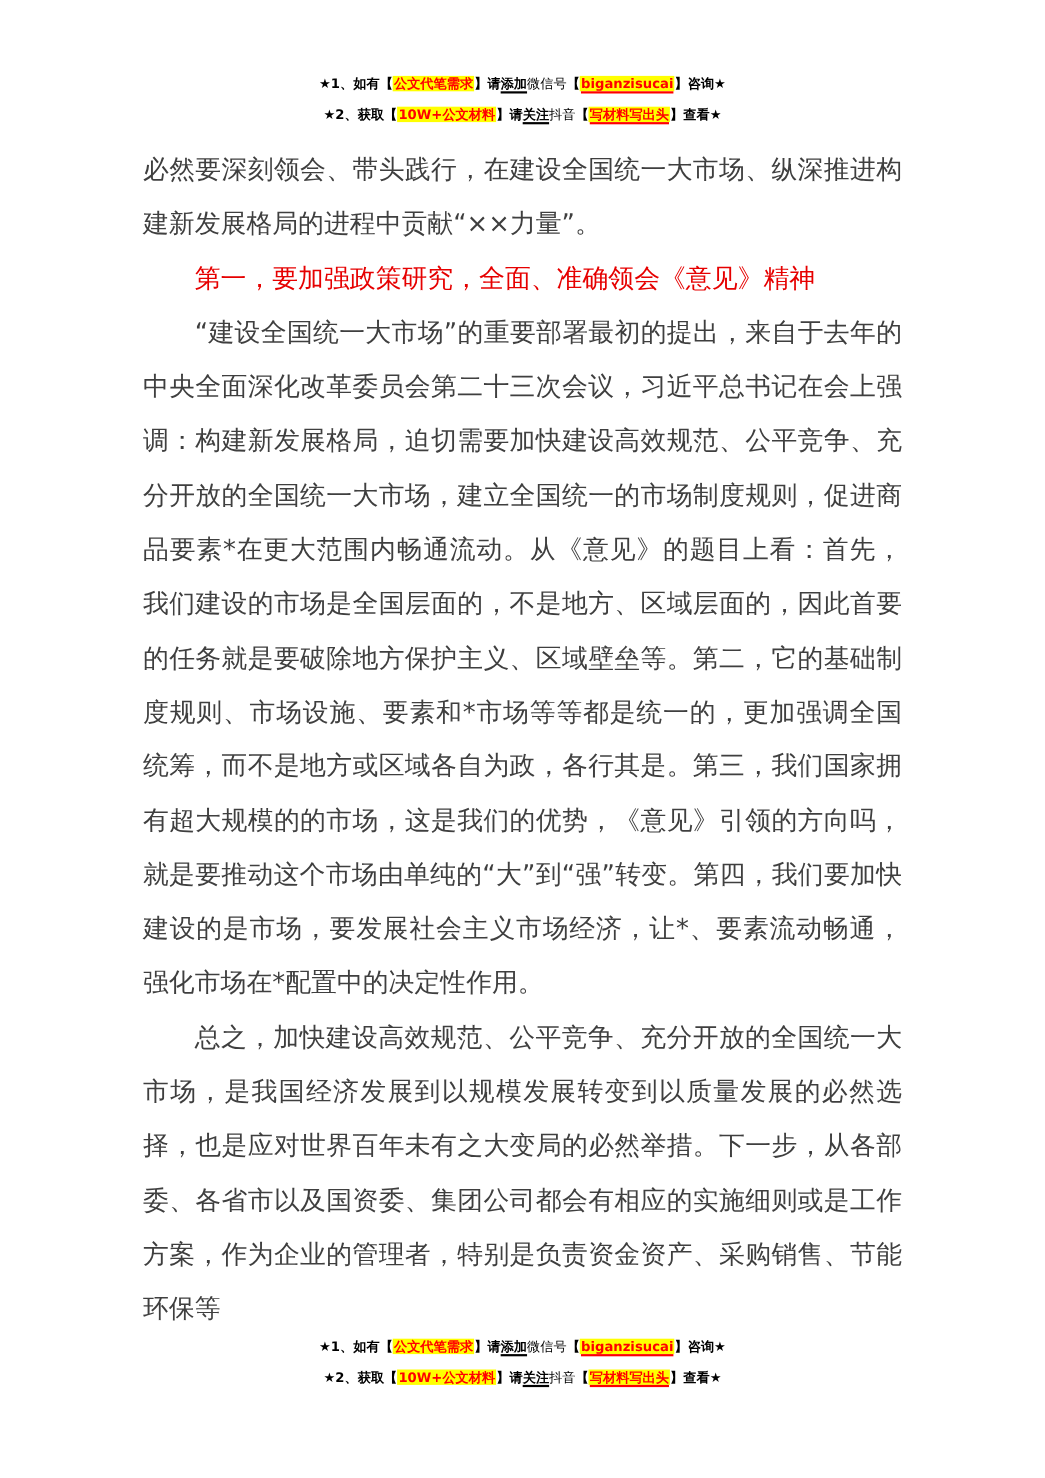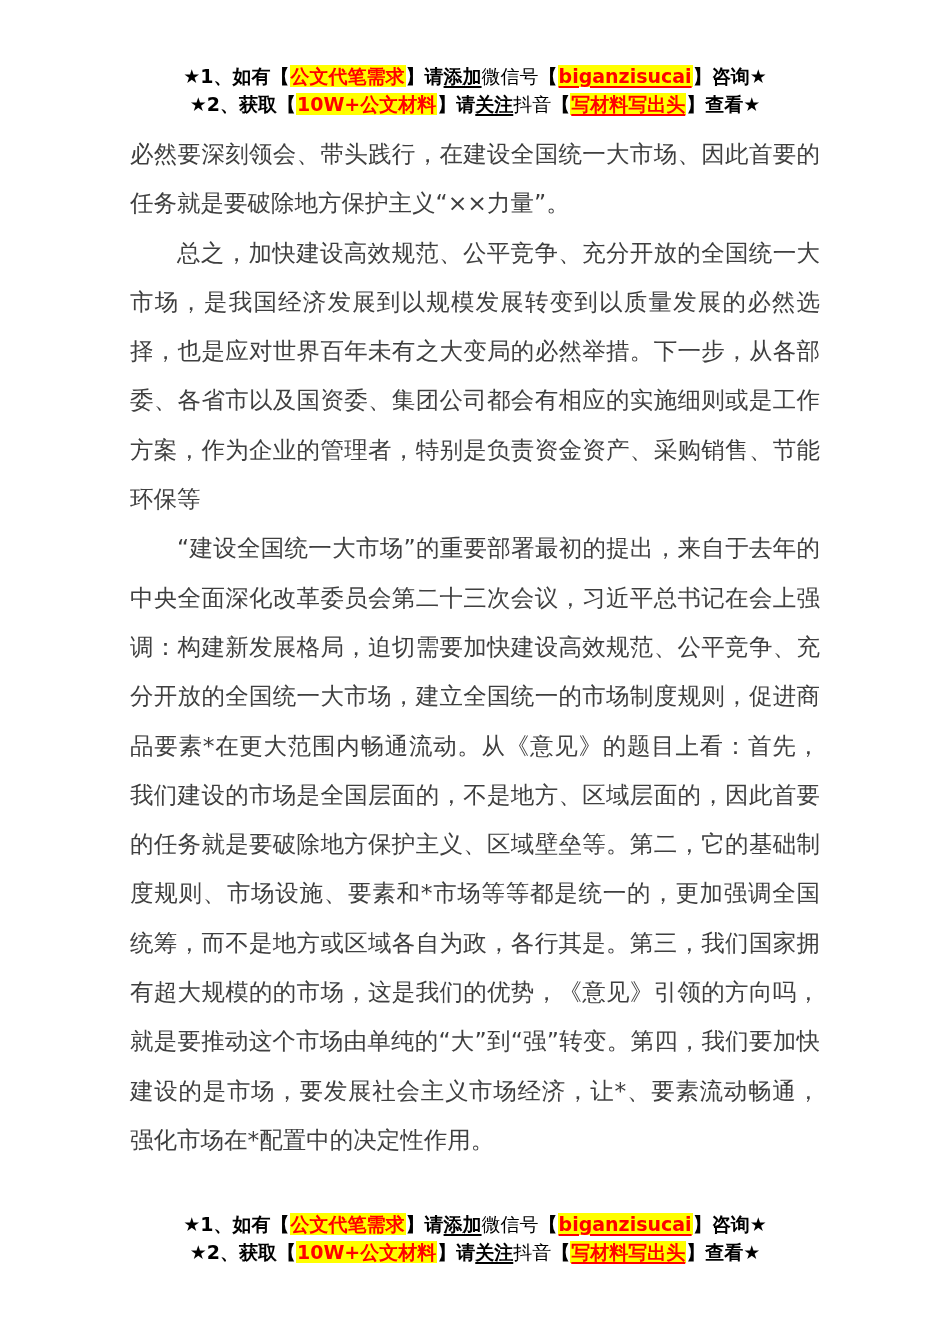--- a/index.html
+++ b/index.html
@@ -2,21 +2,21 @@
 <html lang="zh"><head>
 <meta charset="utf-8">
 <style>
   html,body{margin:0;padding:0;background:#ffffff;}
   .page{
     width:950px;height:1344px;background:#ffffff;position:relative;overflow:hidden;
     font-family:"DejaVu Sans","Liberation Sans",sans-serif;
   }
   
   .banner{
-    text-align:center;font-size:19px;line-height:28px;color:#000;
+    text-align:center;font-size:12px;line-height:28px;color:#000;
     font-weight:700;white-space:nowrap;
   }
   .banner-top{padding-top:62px;}
   .banner-bottom{position:absolute;left:0;right:0;top:1210px;}
   .seg-bold{font-weight:700;color:#000;}
   .seg-regular{font-weight:400;color:#000;}
   .seg-bold-underline{font-weight:700;color:#000;text-decoration:underline;text-underline-offset:3px;text-decoration-thickness:2px;}
   .seg-highlight{font-weight:700;color:#ff0000;background:#ffff00;padding:0 1px;}
   .seg-highlight-underline{font-weight:700;color:#ff0000;background:#ffff00;padding:0 1px;text-decoration:underline;text-underline-offset:3px;text-decoration-thickness:2px;}
   
@@ -33,23 +33,24 @@
 <body>
 
 <div class="page">
 
   <div class="banner banner-top">
     <div class="banner-line"><span class="seg-bold">★1、如有【</span><span class="seg-highlight">公文代笔需求</span><span class="seg-bold">】请</span><span class="seg-bold-underline">添加</span><span class="seg-regular">微信号</span><span class="seg-bold">【</span><span class="seg-highlight-underline">biganzisucai</span><span class="seg-bold">】咨询★</span></div>
     <div class="banner-line"><span class="seg-bold">★2、获取【</span><span class="seg-highlight">10W+公文材料</span><span class="seg-bold">】请</span><span class="seg-bold-underline">关注</span><span class="seg-regular">抖音</span><span class="seg-bold">【</span><span class="seg-highlight-underline">写材料写出头</span><span class="seg-bold">】查看★</span></div>
   </div>
 
   <div class="doc-body">
-    <p>必然要深刻领会、带头践行，在建设全国统一大市场、因此首要的任务就是要破除地方保护主义“××力量”。</p>
+    <p>必然要深刻领会、带头践行，在建设全国统一大市场、纵深推进构建新发展格局的进程中贡献“××力量”。</p>
+    <p class="indent heading">第一，要加强政策研究，全面、准确领会《意见》精神</p>
+    <p class="indent">“建设全国统一大市场”的重要部署最初的提出，来自于去年的中央全面深化改革委员会第二十三次会议，习近平总书记在会上强调：构建新发展格局，迫切需要加快建设高效规范、公平竞争、充分开放的全国统一大市场，建立全国统一的市场制度规则，促进商品要素*在更大范围内畅通流动。从《意见》的题目上看：首先，我们建设的市场是全国层面的，不是地方、区域层面的，因此首要的任务就是要破除地方保护主义、区域壁垒等。第二，它的基础制度规则、市场设施、要素和*市场等等都是统一的，更加强调全国统筹，而不是地方或区域各自为政，各行其是。第三，我们国家拥有超大规模的的市场，这是我们的优势，《意见》引领的方向吗，就是要推动这个市场由单纯的“大”到“强”转变。第四，我们要加快建设的是市场，要发展社会主义市场经济，让*、要素流动畅通，强化市场在*配置中的决定性作用。</p>
     <p class="indent">总之，加快建设高效规范、公平竞争、充分开放的全国统一大市场，是我国经济发展到以规模发展转变到以质量发展的必然选择，也是应对世界百年未有之大变局的必然举措。下一步，从各部委、各省市以及国资委、集团公司都会有相应的实施细则或是工作方案，作为企业的管理者，特别是负责资金资产、采购销售、节能环保等</p>
-    <p class="indent">“建设全国统一大市场”的重要部署最初的提出，来自于去年的中央全面深化改革委员会第二十三次会议，习近平总书记在会上强调：构建新发展格局，迫切需要加快建设高效规范、公平竞争、充分开放的全国统一大市场，建立全国统一的市场制度规则，促进商品要素*在更大范围内畅通流动。从《意见》的题目上看：首先，我们建设的市场是全国层面的，不是地方、区域层面的，因此首要的任务就是要破除地方保护主义、区域壁垒等。第二，它的基础制度规则、市场设施、要素和*市场等等都是统一的，更加强调全国统筹，而不是地方或区域各自为政，各行其是。第三，我们国家拥有超大规模的的市场，这是我们的优势，《意见》引领的方向吗，就是要推动这个市场由单纯的“大”到“强”转变。第四，我们要加快建设的是市场，要发展社会主义市场经济，让*、要素流动畅通，强化市场在*配置中的决定性作用。</p>
   </div>
 
   <div class="banner banner-bottom">
     <div class="banner-line"><span class="seg-bold">★1、如有【</span><span class="seg-highlight">公文代笔需求</span><span class="seg-bold">】请</span><span class="seg-bold-underline">添加</span><span class="seg-regular">微信号</span><span class="seg-bold">【</span><span class="seg-highlight-underline">biganzisucai</span><span class="seg-bold">】咨询★</span></div>
     <div class="banner-line"><span class="seg-bold">★2、获取【</span><span class="seg-highlight">10W+公文材料</span><span class="seg-bold">】请</span><span class="seg-bold-underline">关注</span><span class="seg-regular">抖音</span><span class="seg-bold">【</span><span class="seg-highlight-underline">写材料写出头</span><span class="seg-bold">】查看★</span></div>
   </div>
 
 </div>
 
 </body></html>

